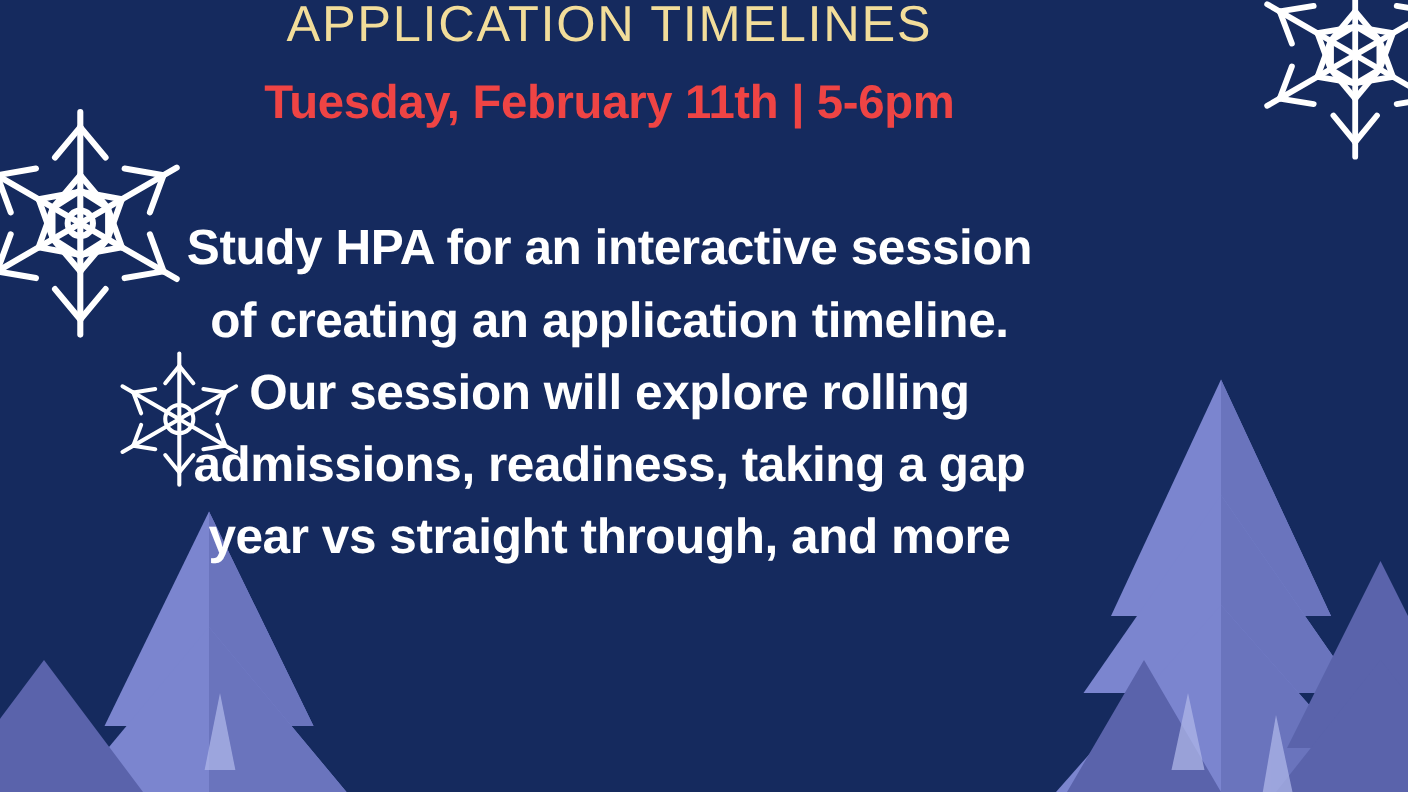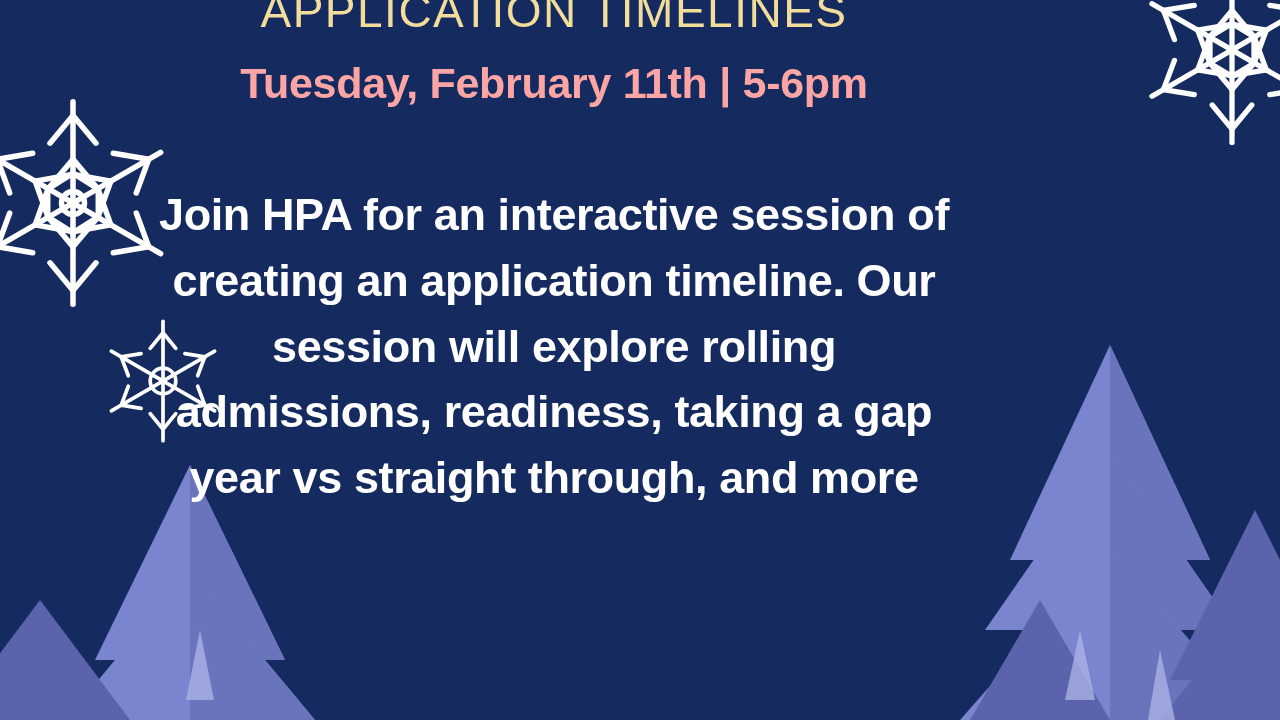--- a/index.html
+++ b/index.html
@@ -39,39 +39,39 @@
     pointer-events: none;
   }
   .sf-topright { top: -60px; left: 1122px; }
   .sf-left     { top: 88px;  left: -42px; }
   .sf-small    { top: 310px; left: 92px; }
 
   
   .content {
     position: absolute;
     left: 0;
-    top: 0;
+    top: 10px;
     width: 1108px;
     z-index: 5;
     text-align: center;
   }
   .headline {
     color: #f2dd9a;
     font-size: 46px;
     letter-spacing: 1.5px;
     font-weight: 400;
     line-height: 1.0;
     margin: 0;
     padding-top: 0px;
     text-transform: uppercase;
     position: relative;
     top: -12px;
   }
   .subline {
-    color: #fca5a5;
+    color: #ef4444;
     font-size: 43px;
     font-weight: bold;
     line-height: 1.45;
     margin: 0;
     letter-spacing: -0.3px;
   }
   .subline-wrap {
     margin-top: 6px;
   }
   .body-text {
@@ -232,16 +232,16 @@
       </g>
       <circle cx="50" cy="50" r="9"></circle>
     </g>
   </svg>
 
   <div class="content">
     <h1 class="headline">APPLICATION TIMELINES</h1>
     <div class="subline-wrap">
       <div class="subline">Tuesday, February 11th | 5-6pm</div>
     </div>
-    <p class="body-text">Join HPA for an interactive session of creating an application timeline. Our session will explore rolling admissions, readiness, taking a gap year vs straight through, and more</p>
+    <p class="body-text">Study HPA for an interactive session of creating an application timeline. Our session will explore rolling admissions, readiness, taking a gap year vs straight through, and more</p>
   </div>
 
 </div>
 
 </body></html>

